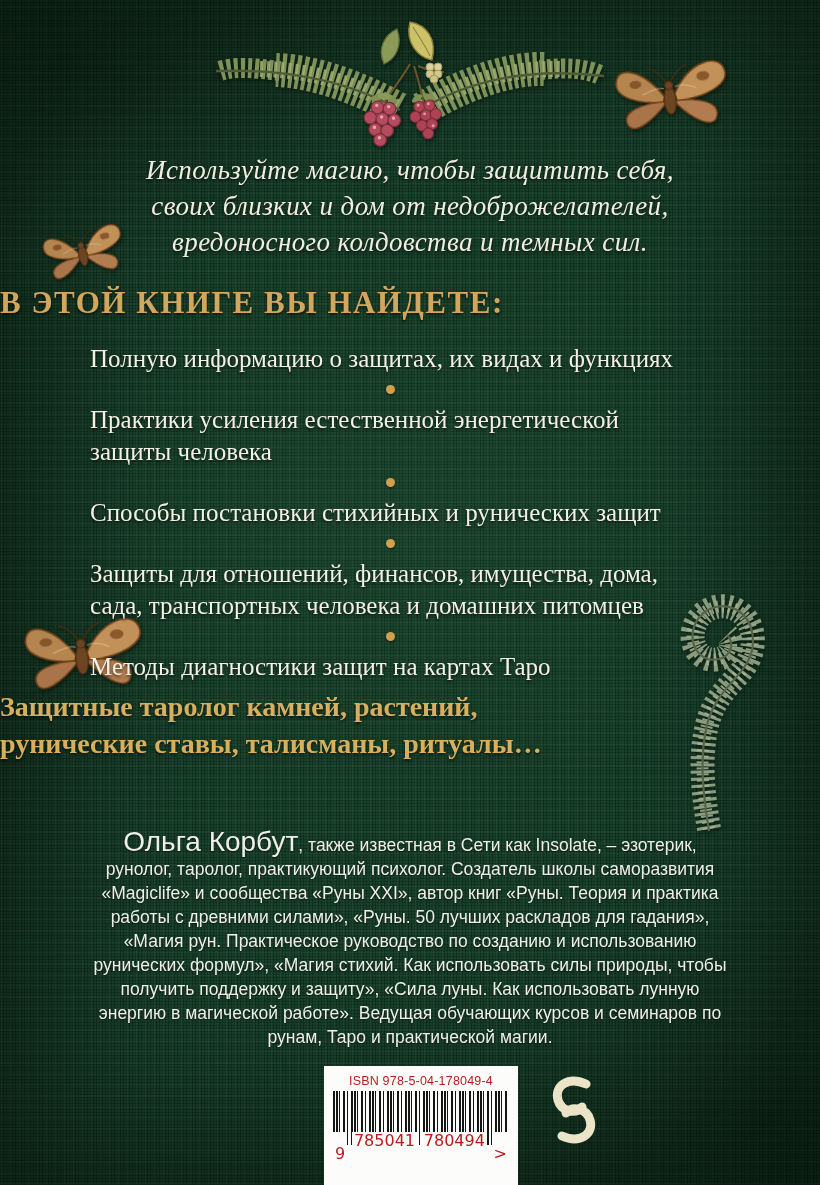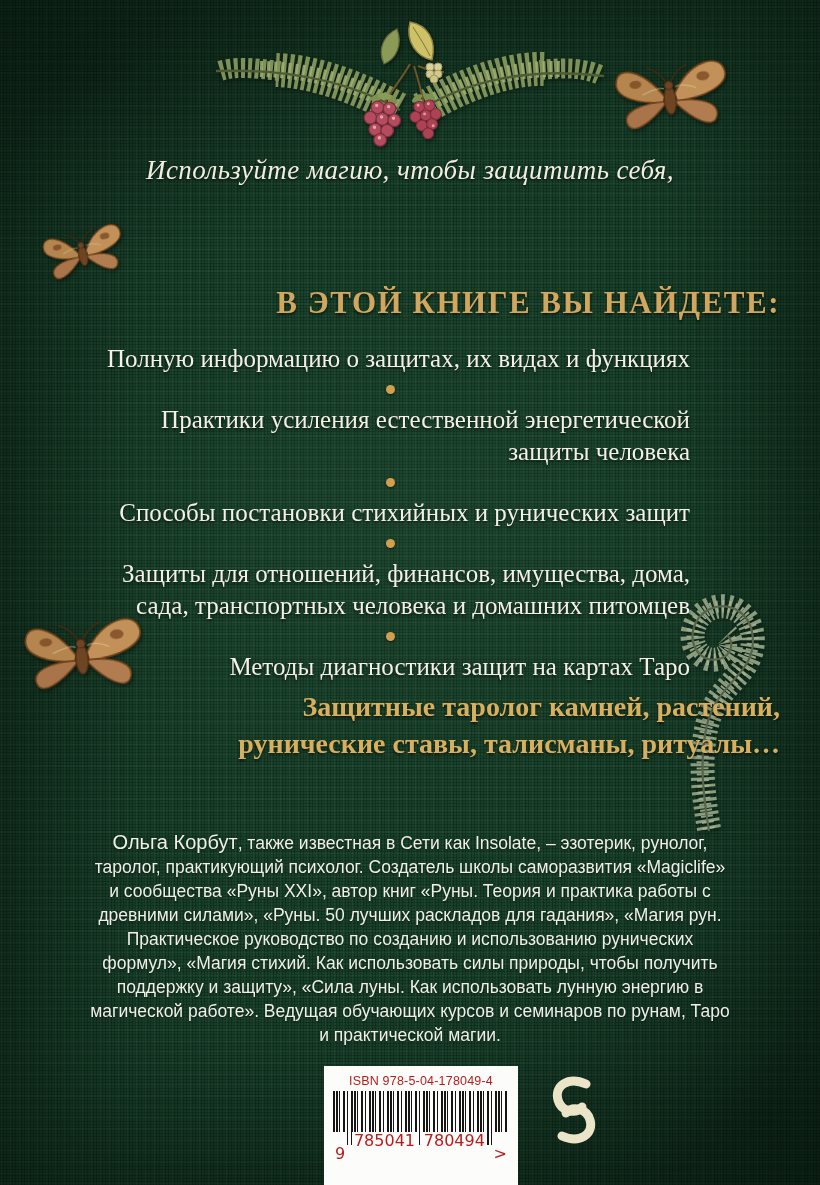--- a/index.html
+++ b/index.html
@@ -11,38 +11,38 @@
       radial-gradient(ellipse 500px 380px at 92% 94%, rgba(0,0,0,.28), transparent 60%),
       radial-gradient(ellipse 600px 400px at 50% 45%, rgba(46,96,64,.18), transparent 70%),
       repeating-linear-gradient(90deg, rgba(0,0,0,.22) 0 1px, transparent 1px 3px),
       repeating-linear-gradient(0deg, rgba(0,0,0,.18) 0 1px, transparent 1px 3px),
       repeating-linear-gradient(90deg, rgba(255,255,255,.035) 0 2px, transparent 2px 9px),
       repeating-linear-gradient(0deg, rgba(255,255,255,.03) 0 2px, transparent 2px 11px);
     box-shadow: inset 0 0 150px 40px rgba(0,5,2,.5);
     font-family:"Liberation Serif", serif;
   }
   .abs{position:absolute;}
-  .center-col{left:0;width:780px;text-align:right;}
+  .center-col{left:0;width:780px;text-align:left;}
   .full-col{left:0;width:820px;text-align:center;}
 
   .intro{top:152px;color:#f1eee1;font-style:italic;font-size:27px;line-height:36px;
          letter-spacing:.4px;text-shadow:0 2px 3px rgba(0,0,0,.55);}
   .heading{top:285px;color:#d1a65e;font-size:31px;font-weight:700;letter-spacing:1.5px;
            text-shadow:0 2px 3px rgba(0,0,0,.6);}
   .list{top:336px;color:#f3f0e5;font-size:25px;line-height:32px;
         text-shadow:0 2px 3px rgba(0,0,0,.55);}
   .list .li{max-width:600px;margin:7px auto;}
   .sep{width:9px;height:9px;border-radius:50%;background:#d2a04c;margin:10px auto 10px;
        box-shadow:0 1px 2px rgba(0,0,0,.5);}
   .highlight{top:688px;color:#d8af5e;font-size:28px;font-weight:700;line-height:37px;
              text-shadow:0 2px 3px rgba(0,0,0,.6);}
   .bio{top:812px;left:88px;width:644px;text-align:center;color:#eef0e8;
        font-family:"Liberation Sans", sans-serif;font-size:17.5px;line-height:24px;
        text-shadow:0 1px 2px rgba(0,0,0,.5);}
-  .bio-name{font-size:20px;}
+  .bio-name{font-size:28px;}
 
   .barcode-box{left:324px;top:1066px;width:194px;height:142px;background:#fcfcfa;
                box-sizing:border-box;padding:8px 9px 0;color:#b91c1c;}
   .isbn{font-family:"Liberation Sans", sans-serif;font-size:12.5px;text-align:center;
         letter-spacing:.2px;white-space:nowrap;}
   .bars{height:54px;margin-top:3px;
         background:repeating-linear-gradient(90deg,#141414 0 2px,#fcfcfa 2px 3px,
           #141414 3px 5px,#fcfcfa 5px 6px,#141414 6px 7px,#fcfcfa 7px 10px,
           #141414 10px 12px,#fcfcfa 12px 14px,#141414 14px 15px,#fcfcfa 15px 18px);}
   .digits{display:flex;justify-content:space-between;align-items:flex-start;
@@ -163,20 +163,22 @@
     </svg>
 
   <svg class="abs fern-curl deco" viewBox="0 0 142 252">
     <path class="frond-band" d="M66,246 C60,210 56,176 64,142 C72,110 92,100 104,80 C114,62 112,36 92,26 C74,18 54,28 50,48 C47,66 60,80 76,76 C88,73 92,60 84,52" stroke="#8a9c7e" stroke-width="24" stroke-dasharray="3 4"></path>
     <path class="frond-band" d="M66,246 C60,210 56,176 64,142 C72,110 92,100 104,80 C114,62 112,36 92,26 C74,18 54,28 50,48 C47,66 60,80 76,76 C88,73 92,60 84,52" stroke="#a6b494" stroke-width="12" stroke-dasharray="2 4" opacity=".85"></path>
     <path d="M66,248 C60,210 56,176 64,142 C72,110 92,100 104,80 C114,62 112,36 92,26 C74,18 54,28 50,48 C47,66 60,80 76,76 C88,73 92,60 84,52" fill="none" stroke="#55644a" stroke-width="2.2"></path>
   </svg>
 
   <div class="abs full-col intro">
     <div>Используйте магию, чтобы защитить себя,</div>
+    <div>своих близких и дом от недоброжелателей,</div>
+    <div>вредоносного колдовства и темных сил.</div>
   </div>
 
   <div class="abs center-col heading">В ЭТОЙ КНИГЕ ВЫ НАЙДЕТЕ:</div>
 
   <div class="abs center-col list">
     <div class="li">Полную информацию о защитах, их видах и функциях</div>
     <div class="sep"></div>
     <div class="li">Практики усиления естественной энергетической защиты человека</div>
     <div class="sep"></div>
     <div class="li">Способы постановки стихийных и рунических защит</div>

